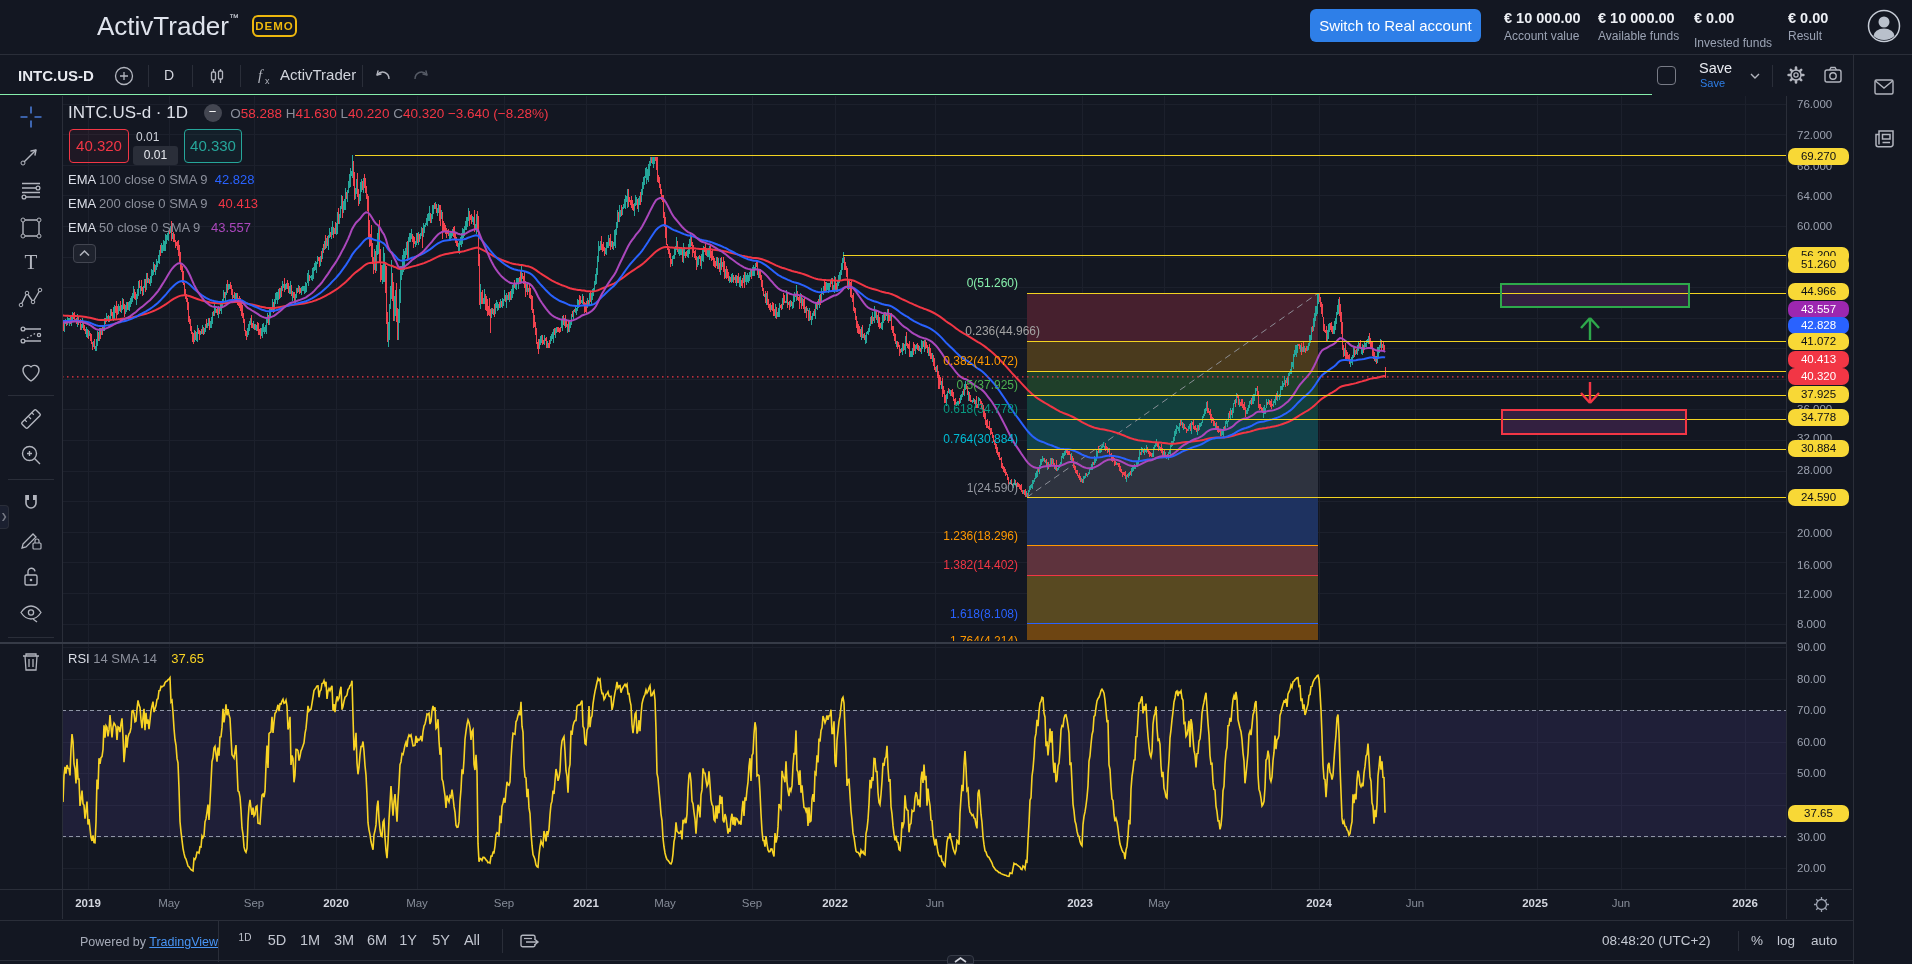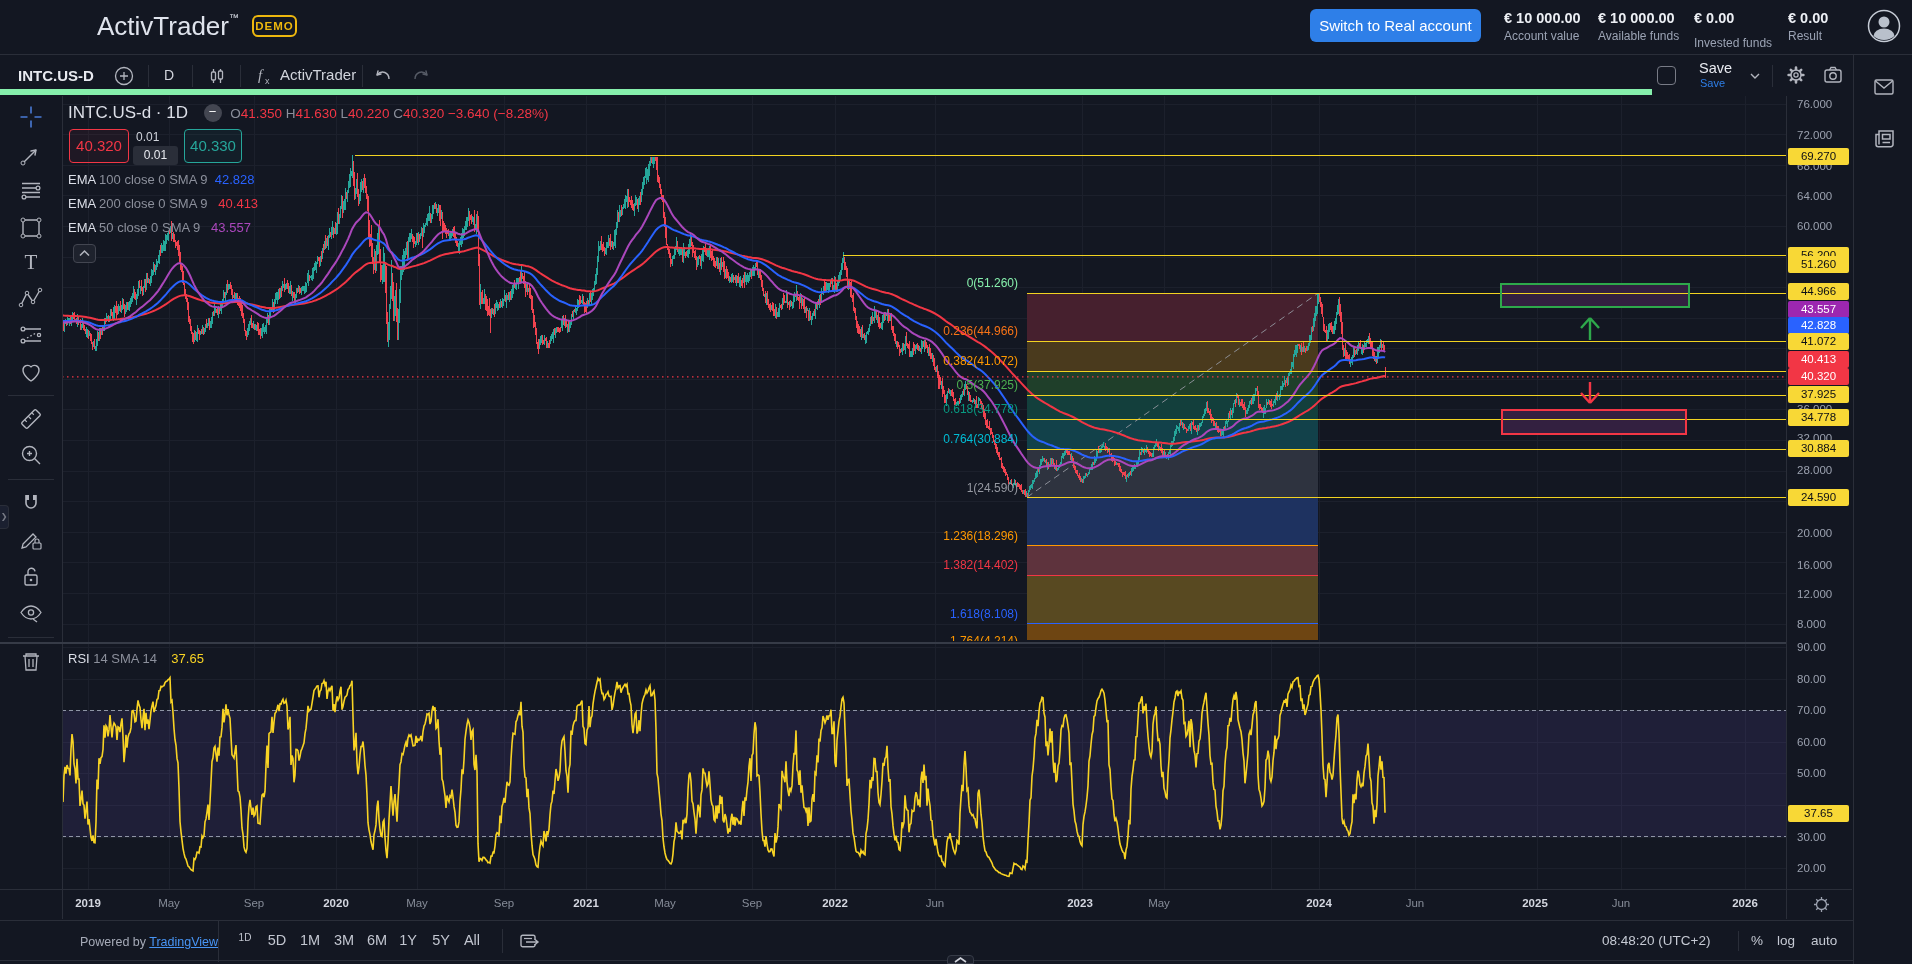--- a/index.html
+++ b/index.html
@@ -1,23 +1,23 @@
 <!DOCTYPE html>
 <html><head><meta charset="utf-8"><title>ActivTrader</title><style>
 *{margin:0;padding:0;box-sizing:border-box}
 html,body{width:1912px;height:964px;overflow:hidden;background:#131722;
 font-family:"Liberation Sans",sans-serif;-webkit-font-smoothing:antialiased}
 .abs{position:absolute}
 #chart{position:absolute;left:0;top:0}
 .topbar{position:absolute;left:0;top:0;width:1912px;height:55px;background:#131722;border-bottom:1px solid #2a2e39}
-.toolrow{position:absolute;left:0;top:56px;width:1652px;height:39px;background:#131722;border-bottom:6px solid #86efac}
+.toolrow{position:absolute;left:0;top:56px;width:1652px;height:39px;background:#131722;border-bottom:1px solid #86efac}
 .lbar{position:absolute;left:0;top:96px;width:62px;height:823px}
 .sidebar{position:absolute;left:1853px;top:55px;width:59px;height:909px;background:#131722;border-left:1px solid #2a2e39}
 .botbar{position:absolute;left:0;top:920px;width:1853px;height:41px;background:#131722;border-top:1px solid #2a2e39;border-bottom:1px solid #2a2e39}
-.chip{position:absolute;left:1788px;width:61px;height:17px;border-radius:2px;
+.chip{position:absolute;left:1788px;width:61px;height:17px;border-radius:7px;
 font-size:11.5px;line-height:17px;text-align:center;color:#0c0e15}
 .chip.p{background:#9c27b0;color:#fff}.chip.b{background:#2962ff;color:#fff}
 .chip.r{background:#f23645;color:#fff}.chip.y{background:#f8d836}
 .axlab{position:absolute;left:1797px;font-size:11.5px;color:#9ba1af;transform:translateY(-50%)}
 .tlab{position:absolute;top:897px;font-size:11.5px;color:#868c98;transform:translateX(-50%)}
 .tlab.yr{color:#d4d7e0;font-weight:700}
 .fiblab{position:absolute;font-size:12px;transform:translate(-100%,-50%)}
 .legend{position:absolute;font-size:13px;color:#8b8f9b;white-space:nowrap}
 .leg-ttl{font-size:17px;color:#dcdfe8}
 </style></head>
@@ -362,36 +362,36 @@
 <div class="abs" style="left:1811px;top:12px;font-size:13.5px;color:#c6cad4">auto</div>
 </div>
 <div class="abs" style="left:947px;top:955px;width:27px;height:9px;background:#1b1f2b;border:1px solid #363b47;border-radius:4px 4px 0 0"></div>
 <svg class="abs" style="left:952px;top:956px" width="17" height="8" viewBox="0 0 17 8">
     <path d="M3 6l5.5-4L14 6" stroke="#d1d4dc" fill="none" stroke-width="1.6"></path>
   </svg>
 <div class="abs" style="left:0px;top:505px;width:9px;height:24px;background:#1b2030;border:1px solid #2a2e39;border-left:none;border-radius:0 4px 4px 0;color:#787b86;font-size:8px;line-height:22px;text-align:center">❯</div>
 
 <div class="legend" style="left:68px;top:103px"><span class="leg-ttl">INTC.US-d · 1D</span>
 <span style="display:inline-block;width:18px;height:18px;border-radius:9px;background:#434651;color:#fff;text-align:center;line-height:16px;font-size:13px;vertical-align:2px;margin-left:12px">−</span>
-<span style="margin-left:5px;font-size:13.5px">O<span style="color:#f23645">41.350</span> H<span style="color:#f23645">41.630</span> L<span style="color:#f23645">40.220</span> C<span style="color:#f23645">40.320</span> <span style="color:#f23645">−3.640 (−8.28%)</span></span></div>
+<span style="margin-left:5px;font-size:13.5px">O<span style="color:#f23645">58.288</span> H<span style="color:#f23645">41.630</span> L<span style="color:#f23645">40.220</span> C<span style="color:#f23645">40.320</span> <span style="color:#f23645">−3.640 (−8.28%)</span></span></div>
 <div class="abs" style="left:69px;top:129px;width:60px;height:34px;border:1px solid #f23645;border-radius:4px;color:#f23645;font-size:15px;text-align:center;line-height:32px;background:rgba(242,54,69,0.06)">40.320</div>
 <div class="abs" style="left:136px;top:130px;font-size:12px;color:#d1d4dc">0.01</div>
 <div class="abs" style="left:133px;top:146px;width:45px;height:19px;background:#2a2e39;border-radius:3px;color:#e8eaf0;font-size:12px;text-align:center;line-height:19px">0.01</div>
 <div class="abs" style="left:184px;top:129px;width:58px;height:34px;border:1px solid #26a69a;border-radius:4px;color:#26a69a;font-size:15px;text-align:center;line-height:32px;background:rgba(38,166,154,0.06)">40.330</div>
 <div class="legend" style="left:68px;top:172px"><span style="color:#dcdfe8">EMA</span> 100 close 0 SMA 9 &nbsp;<span style="color:#2962ff">42.828</span></div>
 <div class="legend" style="left:68px;top:196px"><span style="color:#dcdfe8">EMA</span> 200 close 0 SMA 9 &nbsp;&nbsp;<span style="color:#f23645">40.413</span></div>
 <div class="legend" style="left:68px;top:220px"><span style="color:#dcdfe8">EMA</span> 50 close 0 SMA 9 &nbsp;&nbsp;<span style="color:#ab47bc">43.557</span></div>
 <div class="abs" style="left:73px;top:244px;width:23px;height:19px;border:1px solid #434651;border-radius:4px;background:#1e222d"></div>
 <svg class="abs" style="left:78px;top:249px" width="13" height="9" viewBox="0 0 13 9">
     <path d="M2 6.5L6.5 2 11 6.5" stroke="#b2b5be" fill="none" stroke-width="1.5"></path>
   </svg>
 <div class="legend" style="left:68px;top:651px"><span style="color:#dcdfe8">RSI</span> 14 SMA 14 &nbsp;&nbsp;&nbsp;<span style="color:#f8d324">37.65</span></div>
 
 <div class="fiblab" style="left:1018px;top:283px;color:#86efac">0(51.260)</div>
-<div class="fiblab" style="left:1018px;top:331px;color:#f97316">0.236(44.966)</div>
+<div class="fiblab" style="left:1040px;top:331px;color:#a3a3a3">0.236(44.966)</div>
 <div class="fiblab" style="left:1018px;top:361px;color:#ff9800">0.382(41.072)</div>
 <div class="fiblab" style="left:1018px;top:385px;color:#4caf50">0.5(37.925)</div>
 <div class="fiblab" style="left:1018px;top:409px;color:#089981">0.618(34.778)</div>
 <div class="fiblab" style="left:1018px;top:439px;color:#00bcd4">0.764(30.884)</div>
 <div class="fiblab" style="left:1018px;top:488px;color:#9598a1">1(24.590)</div>
 <div class="fiblab" style="left:1018px;top:536px;color:#ff9800">1.236(18.296)</div>
 <div class="fiblab" style="left:1018px;top:565px;color:#f23645">1.382(14.402)</div>
 <div class="fiblab" style="left:1018px;top:614px;color:#2962ff">1.618(8.108)</div>
 <div class="abs" style="left:918px;top:633px;width:110px;height:8px;overflow:hidden">
     <div style="position:absolute;right:10px;top:1px;font-size:12px;color:#ff9800">1.764(4.214)</div>

